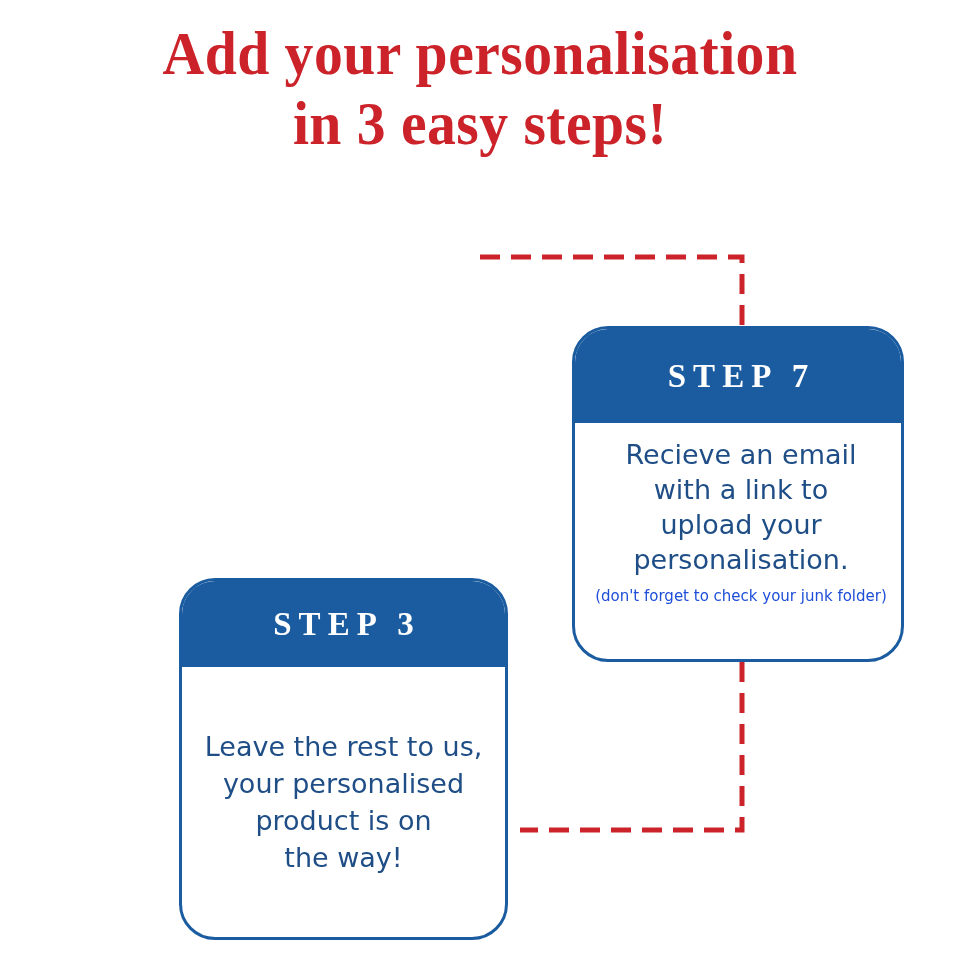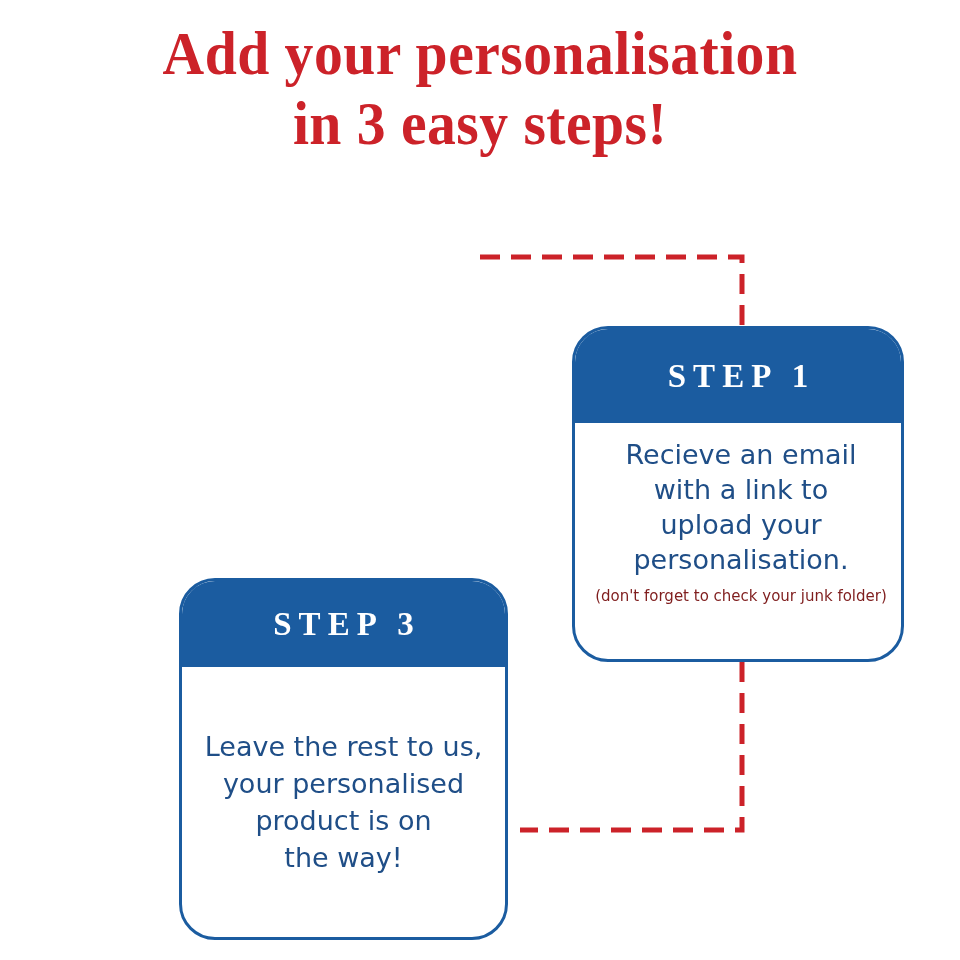--- a/index.html
+++ b/index.html
@@ -71,21 +71,21 @@
     padding: 4px 10px 10px;
     box-sizing: border-box;
   }
   .card-text {
     color: #1F4E87;
     text-align: center;
     font-family: "DejaVu Sans", "Liberation Sans", sans-serif;
     white-space: pre-line;
   }
   .card-note {
-    color: #7f1d1d;
+    color: #1d4ed8;
     text-align: center;
     font-family: "DejaVu Sans", "Liberation Sans", sans-serif;
     font-size: 15px;
     line-height: 18px;
     margin-top: 10px;
   }
 
   
   #card-step-1 { left: 147px; top: 184px; width: 324px; height: 322px; }
   #card-step-1 .card-header { height: 86px; font-size: 33px; }
@@ -129,21 +129,21 @@
     <span class="line line2">in 3 easy steps!</span>
   </div>
 
   <svg class="connector" viewBox="0 0 960 960">
     <path d="M 480 257 L 742 257 L 742 326"></path>
     <path d="M 742 662 L 742 830 L 520 830"></path>
   </svg>
 
 
   <div class="card" id="card-step-2">
-    <div class="card-header">STEP 1</div>
+    <div class="card-header">STEP 7</div>
     <div class="card-body">
       <div class="card-text">Recieve an email
 with a link to
 upload your
 personalisation.</div>
       <div class="card-note">(don't forget to check your junk folder)</div>
     </div>
   </div>
 
   <div class="card" id="card-step-3">

